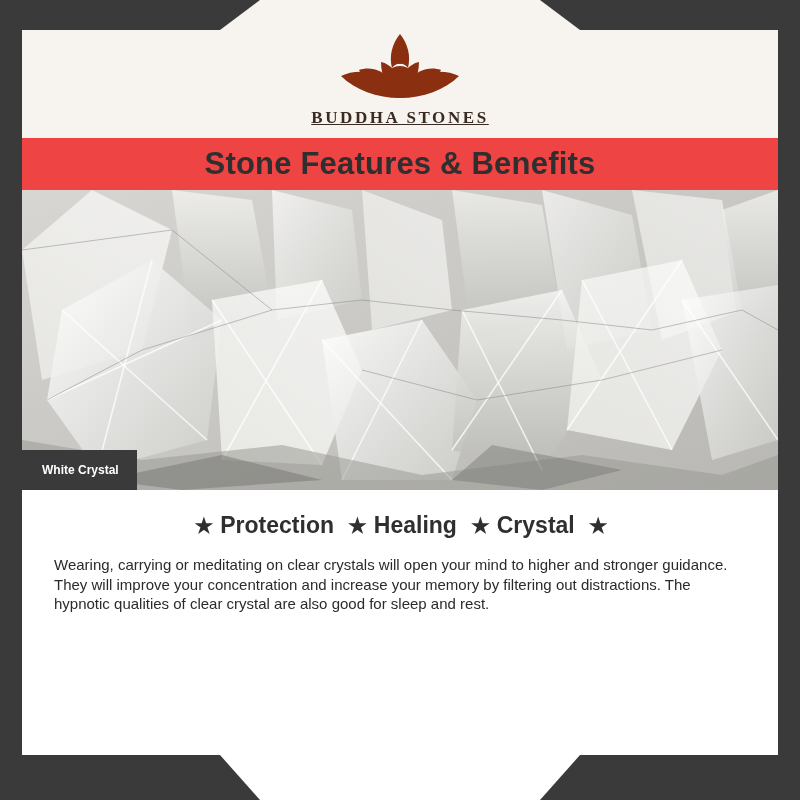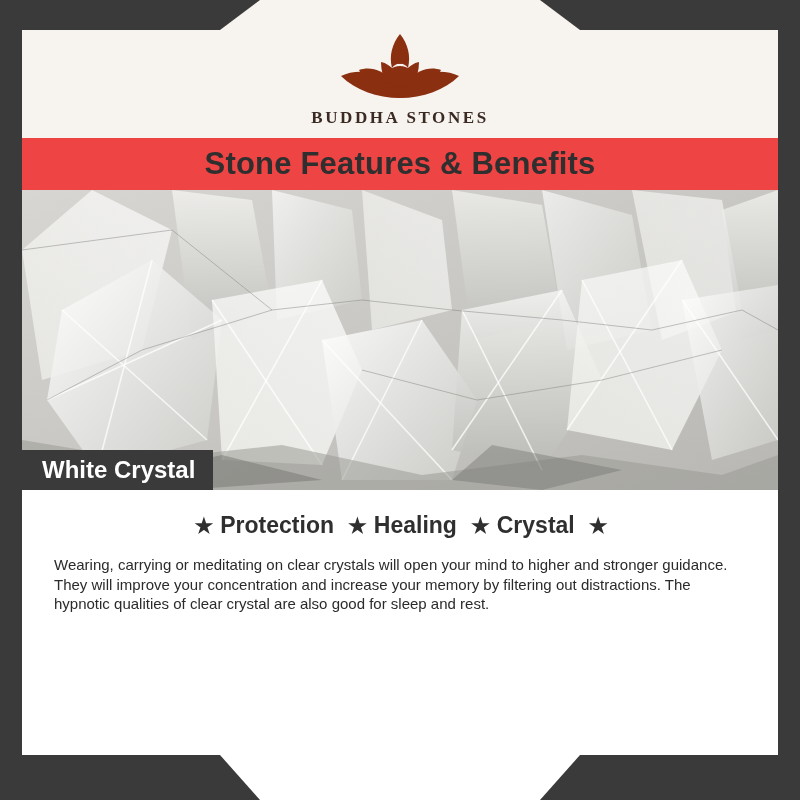--- a/index.html
+++ b/index.html
@@ -65,20 +65,21 @@
     align-items: center;
   }
   .logo-mark { width: 150px; height: 76px; display: block; }
   .brand-name {
     margin-top: 6px;
     font-size: 17px;
     letter-spacing: 2.6px;
     font-weight: bold;
     color: #3a2a22;
     font-family: "Liberation Serif", serif;
+    text-decoration: underline;
   }
   .title-band {
     position: absolute;
     top: 138px;
     left: 0; right: 0;
     height: 52px;
     background: #ef4444;
     display: flex;
     align-items: center;
     justify-content: center;
@@ -105,21 +106,21 @@
     position: absolute;
     left: 22px;
     top: 450px;
     height: 40px;
     background: #3a3a3a;
     color: #ffffff;
     display: flex;
     align-items: center;
     padding: 0 18px 0 20px;
     z-index: 6;
-    font-size: 24px;
+    font-size: 12px;
     font-weight: bold;
   }
 
   
   .content {
     position: absolute;
     top: 490px; left: 22px; right: 22px; bottom: 0;
     background: #ffffff;
     z-index: 3;
     padding: 22px 30px 0 32px;

